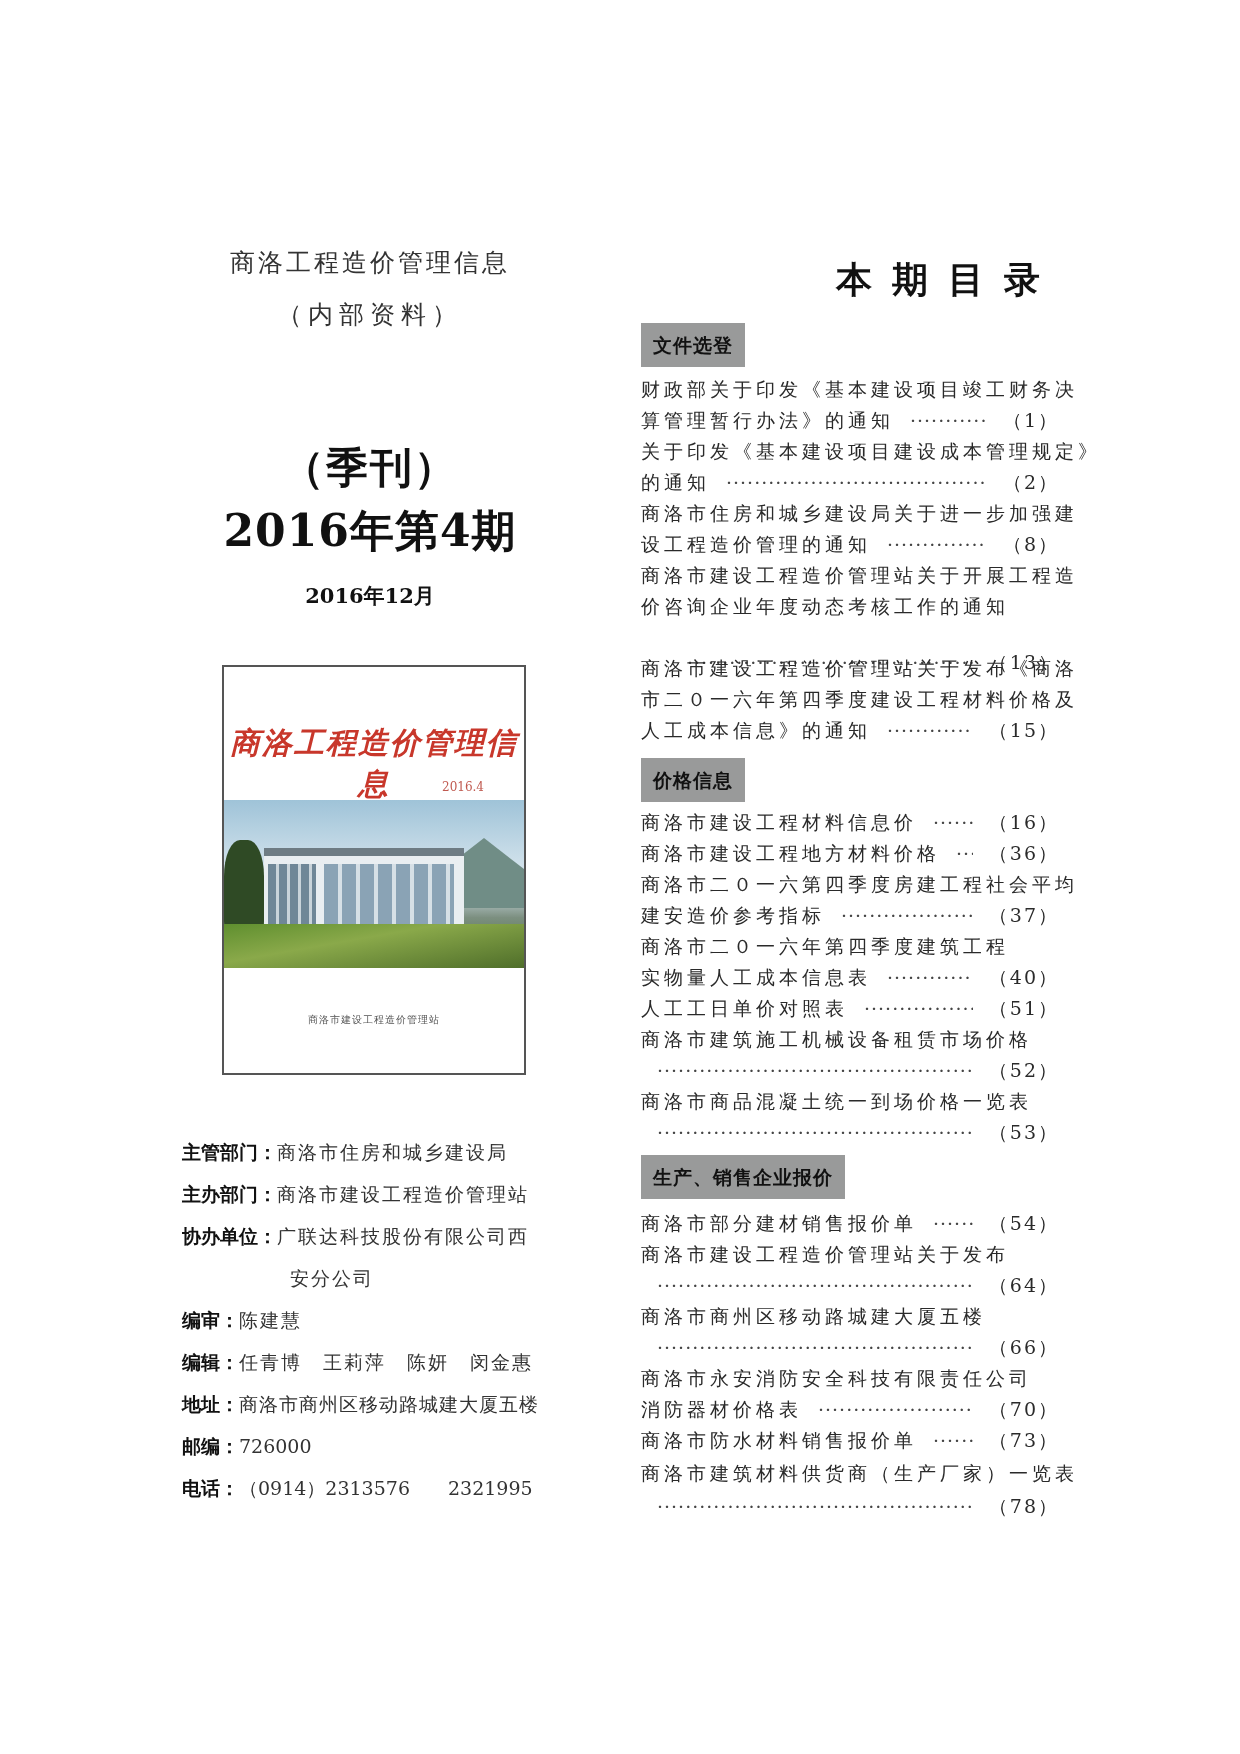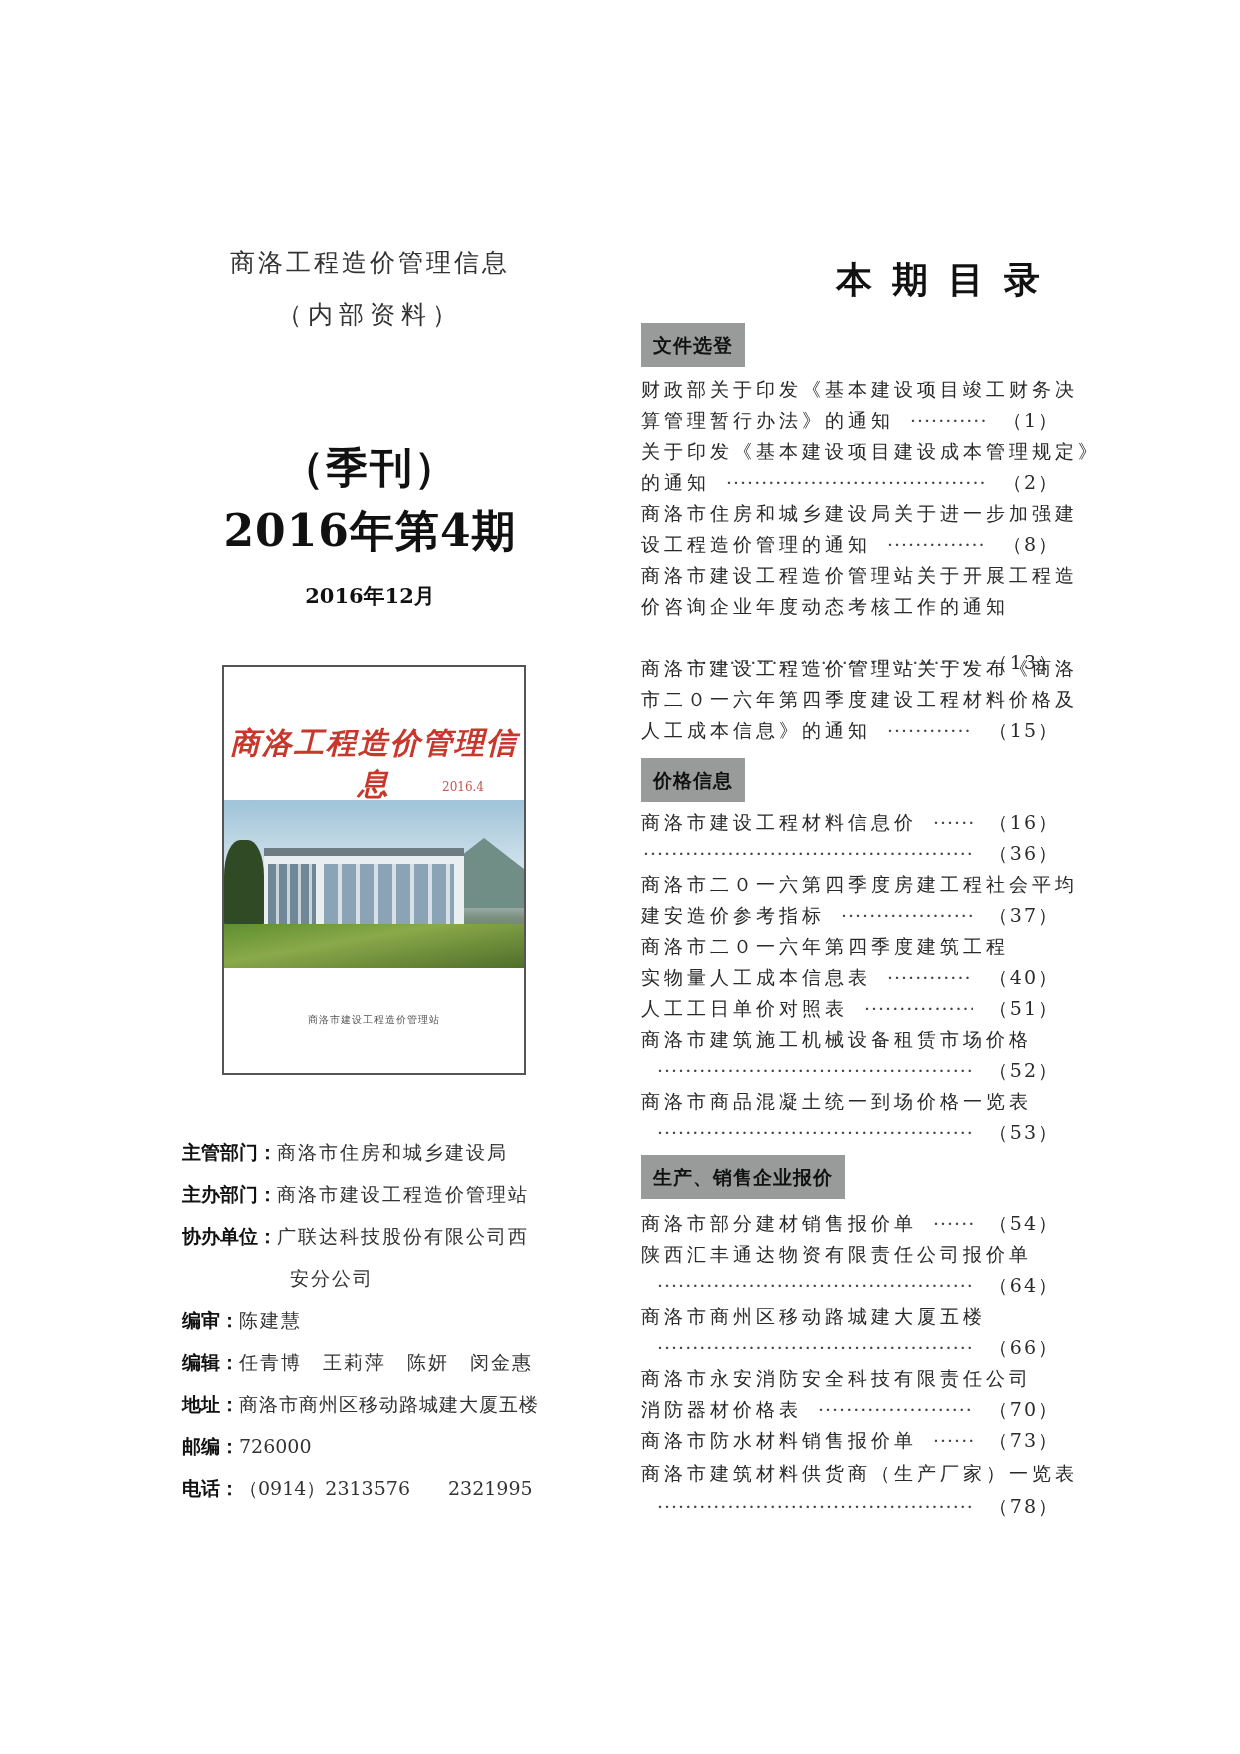--- a/index.html
+++ b/index.html
@@ -159,20 +159,21 @@
   </div>
 
 <div class="section-tag" style="top:758px;">价格信息</div>
 
 <div class="toc-row" style="top:807px;">
     <span class="txt">商洛市建设工程材料信息价</span>
     <span class="lead"></span>
     <span class="pg">（16）</span>
   </div>
 <div class="toc-row" style="top:838px;">
+    <span class="txt">商洛市建设工程地方材料价格</span>
     <span class="lead"></span>
     <span class="pg">（36）</span>
   </div>
 
 <div class="toc-line" style="top:869px;">商洛市二０一六第四季度房建工程社会平均</div>
 <div class="toc-row" style="top:900px;">
     <span class="txt">建安造价参考指标</span>
     <span class="lead"></span>
     <span class="pg">（37）</span>
   </div>
@@ -205,21 +206,21 @@
   </div>
 
 <div class="section-tag" style="top:1155px;">生产、销售企业报价</div>
 
 <div class="toc-row" style="top:1208px;">
     <span class="txt">商洛市部分建材销售报价单</span>
     <span class="lead"></span>
     <span class="pg">（54）</span>
   </div>
 
-<div class="toc-line" style="top:1239px;">陕西汇丰通达物资有限责任公司报价单</div>
+<div class="toc-line" style="top:1239px;">商洛市建设工程造价管理站关于发布</div>
 <div class="toc-row" style="top:1270px;">
     <span class="txt"></span>
     <span class="lead"></span>
     <span class="pg">（64）</span>
   </div>
 
 <div class="toc-line" style="top:1301px;">商洛市商州区移动路城建大厦五楼</div>
 <div class="toc-row" style="top:1332px;">
     <span class="txt"></span>
     <span class="lead"></span>

